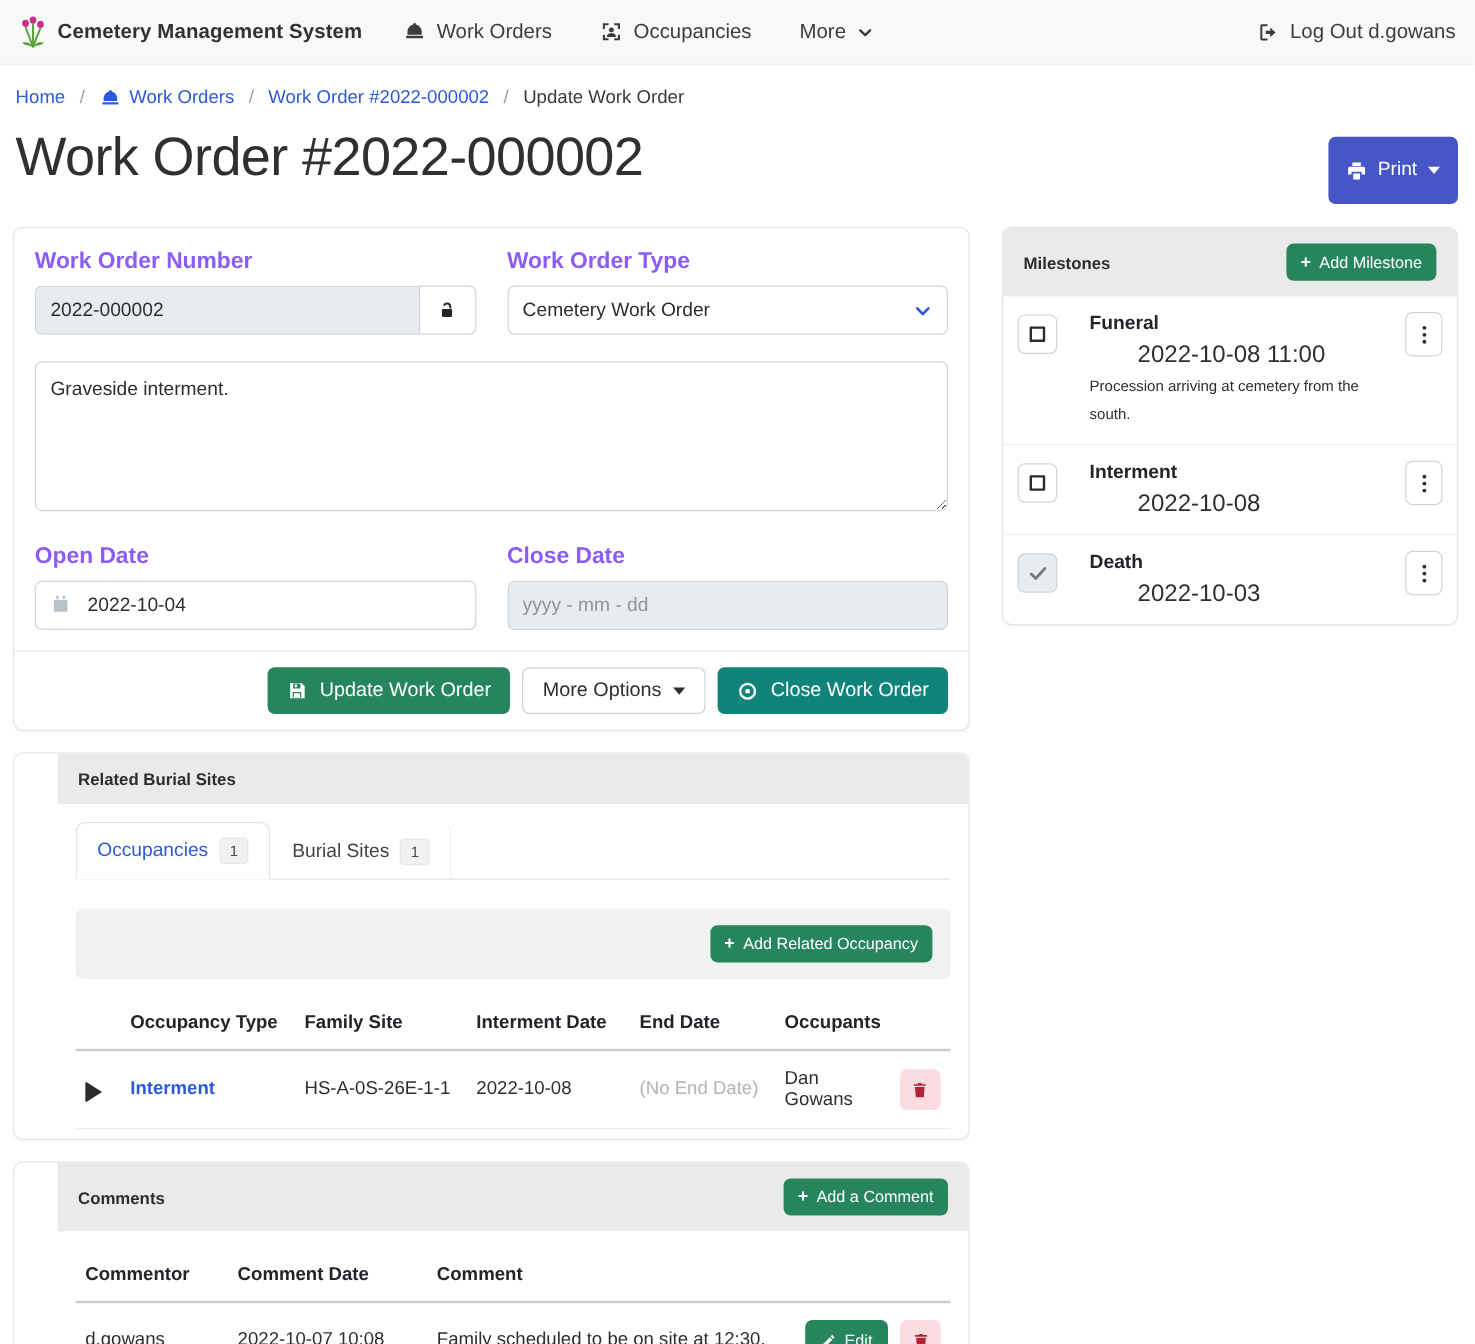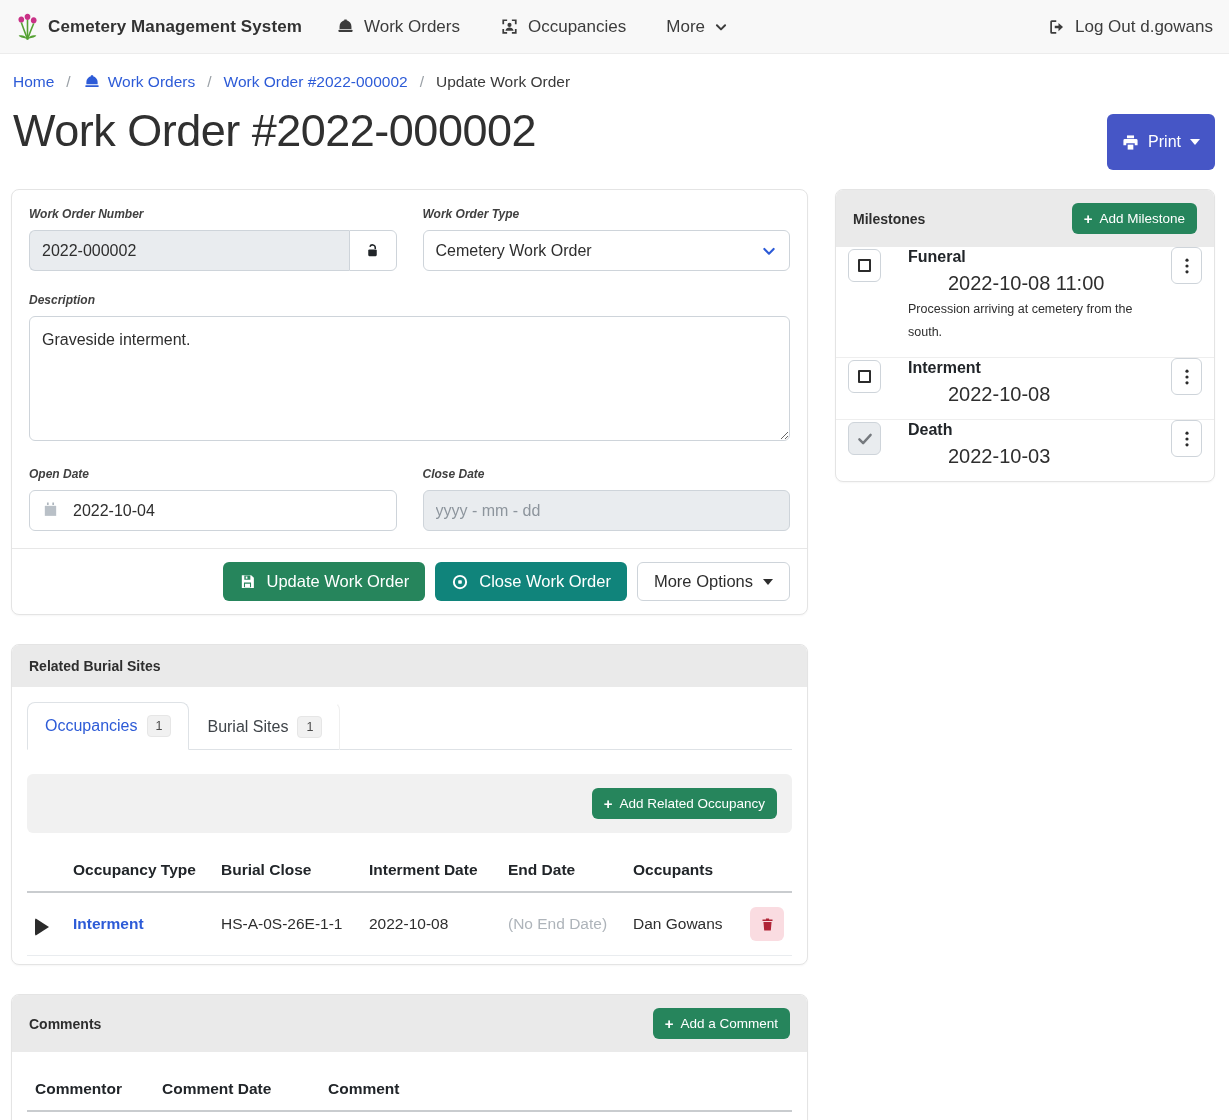--- a/index.html
+++ b/index.html
@@ -39,21 +39,21 @@
   
   .main{display:grid; grid-template-columns:797px 380px; gap:27px; padding:19px 14px 0 11px; align-items:start;}
 
   .card{background:#fff; border:1px solid #E4E4E4; border-radius:8px; box-shadow:0 1px 2px rgba(0,0,0,.04); overflow:hidden;}
   .card-header{background:var(--header-grey,#EAEAEA); padding:13px 17px; display:flex; align-items:center; justify-content:space-between;}
   .card-header h2{font-size:14px; font-weight:bold; color:#2E2E2E;}
 
   
   .form-body{padding:17px;}
   .grid-2{display:grid; grid-template-columns:1fr 1fr; gap:26px;}
-  .field label{display:block; font-size:12px; font-weight:bold; color:#404040; margin-bottom:9px;font-style:italic;}
+  .field label{display:block; font-size:19px; font-weight:bold; color:#8b5cf6; margin-bottom:9px;}
   .control{height:41px; width:100%; border:1px solid #CED4DA; border-radius:6px; font-size:16px; color:#2E2E2E; padding:0 12px; background:#fff;}
   .input-group{display:flex;}
   .input-group .control{flex:1; background:var(--disabled-bg,#E9ECEF); border-radius:6px 0 0 6px; border-right:none;}
   .addon-btn{width:48px; border:1px solid #CED4DA; border-radius:0 6px 6px 0; background:#fff; display:flex; align-items:center; justify-content:center; color:#212529;}
   .select{display:flex; align-items:center; justify-content:space-between;text-align:right;}
   .select svg{color:var(--blue,#2D5BD7);}
   .mt{margin-top:22px;}
   textarea.control{height:125px; padding:11px 12px; resize:vertical; line-height:1.45;}
   .date-wrap{position:relative;}
   .date-wrap .cal{position:absolute; left:13px; top:11px; color:#ADB5BD;}
@@ -98,35 +98,35 @@
   .muted-cell{color:#AEB4BA;}
   .btn-del{width:34px; height:34px; background:var(--danger-bg,#FADCE1); color:var(--danger,#B02437); border-radius:6px; display:flex; align-items:center; justify-content:center;}
   .btn-edit{display:flex; align-items:center; gap:7px; background:var(--green,#26855C); color:#fff; font-size:13.5px; padding:8px 13px; border-radius:6px;}
   .actions{display:flex; gap:10px; justify-content:flex-end;}
   .col-commentor{width:127px;}
   .col-cdate{width:166px;}
   .col-cactions{width:125px;}
 
   
   .ms-list{padding:0;}
-  .ms-item{display:flex; align-items:flex-start; gap:27px; padding:0 12px 13px 12px; border-bottom:1px solid #EEEEEE;}
+  .ms-item{display:flex; align-items:flex-start; gap:27px; padding:13px 12px 13px 12px; border-bottom:1px solid #EEEEEE;}
   .ms-item:last-child{border-bottom:none;}
   .ms-check{width:33px; height:33px; border:1px solid #CED4DA; border-radius:6px; background:#fff; display:flex; align-items:center; justify-content:center; flex:none; margin-top:2px;}
   .ms-check .box-glyph{width:13px; height:13px; border:2px solid #2B2B2B; border-radius:1px;}
   .ms-check .check-glyph{display:none; color:#75797E;}
   .ms-check.checked{background:#E9ECEF;}
   .ms-check.checked .check-glyph{display:block;}
   .ms-body{flex:1; min-width:0;}
   .ms-title{font-size:16px; font-weight:bold; color:#212529; padding-top:1px;}
   .ms-date{font-size:20px; color:#2E2E2E; margin-top:6px;margin-left:40px;}
   .ms-desc{font-size:12.5px; color:#2E2E2E; line-height:23px; max-width:232px; margin-top:3px;}
   .ms-desc:empty{display:none;}
   .kebab{width:31px; height:37px; border:1px solid #CED4DA; border-radius:6px; background:#fff; color:#2B2B2B; display:flex; align-items:center; justify-content:center; flex:none;}
 
-  .section-gap{margin-top:29px;}
+  .section-gap{margin-top:18px;padding-left:36px;}
 </style>
 </head>
 <body>
 
 <nav class="navbar">
   <div class="brand">
     <span>
       <svg width="23" height="30" viewBox="0 0 26 32">
         <g fill="#C93187">
           <path d="M6 4c2.2 0 3.2 1.6 3.2 3.4S8.2 11 6 11 2.8 9.2 2.8 7.4 3.8 4 6 4z"></path>
@@ -254,21 +254,20 @@
               <span>
                 <svg width="16" height="16" viewBox="0 0 24 24" fill="none" stroke="currentColor" stroke-width="3.2" stroke-linecap="round" stroke-linejoin="round">
                   <path d="M5 9l7 7 7-7"></path>
                 </svg>
               </span>
             </div>
           </div>
         </div>
 
         <div class="field mt">
-          <label>Description</label>
           <textarea class="control" style="">Graveside interment.</textarea>
         </div>
 
         <div class="grid-2 mt">
           <div class="field">
             <label>Open Date</label>
             <div class="date-wrap">
               <span class="cal">
                 <svg width="17" height="17" viewBox="0 0 24 24" fill="currentColor">
                   <path d="M7 2h2.4v3.6H7zM14.6 2H17v3.6h-2.4z"></path>
@@ -290,32 +289,32 @@
             <svg width="17" height="17" viewBox="0 0 24 24" fill="currentColor">
               <path d="M4 3h13.2L21 6.8V21H4z"></path>
               <path d="M7.5 3.5h8.5v6H7.5z" fill="#26855C"></path>
               <path d="M9.5 4.8h2.4v3.4H9.5z" fill="#fff"></path>
               <path d="M7 13.5h10V20H7z" fill="#26855C"></path>
               <path d="M8.5 15h7v5h-7z" fill="#fff"></path>
             </svg>
           </span>
           <span>Update Work Order</span>
         </button>
+        <button class="btn btn-outline">
+          <span>More Options</span>
+          <span class="caret"></span>
+        </button>
         <button class="btn btn-teal">
           <span>
             <svg width="18" height="18" viewBox="0 0 24 24" fill="none">
               <circle cx="12" cy="12" r="8.2" stroke="#fff" stroke-width="2.6"></circle>
               <rect x="9.6" y="9.6" width="4.8" height="4.8" rx="1" fill="#fff"></rect>
             </svg>
           </span>
           <span>Close Work Order</span>
-        </button>
-        <button class="btn btn-outline">
-          <span>More Options</span>
-          <span class="caret"></span>
         </button>
       </div>
     </div>
 
     <div class="card section-gap">
       <div class="card-header">
         <h2>Related Burial Sites</h2>
       </div>
       <div class="tab-area">
         <div class="tabs">
@@ -334,21 +333,21 @@
           <span class="plus">+</span>
           <span>Add Related Occupancy</span>
         </button>
       </div>
       <div class="tbl-wrap">
         <table>
           <thead>
             <tr>
               <th class="col-expand"></th>
               <th class="col-type">Occupancy Type</th>
-              <th class="col-site">Burial Close</th>
+              <th class="col-site">Family Site</th>
               <th class="col-idate">Interment Date</th>
               <th class="col-edate">End Date</th>
               <th>Occupants</th>
               <th class="col-del"></th>
             </tr>
           </thead>
           <tbody>
             <tr>
               <td><button class="expand-btn"></button></td>
               <td><a class="link">Interment</a></td>

